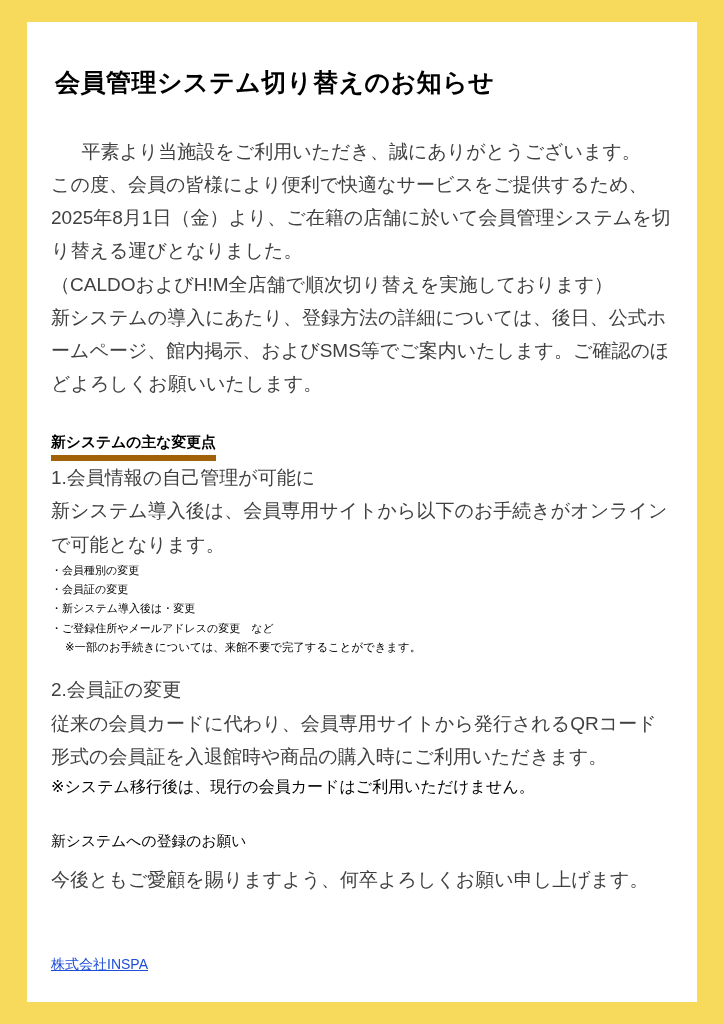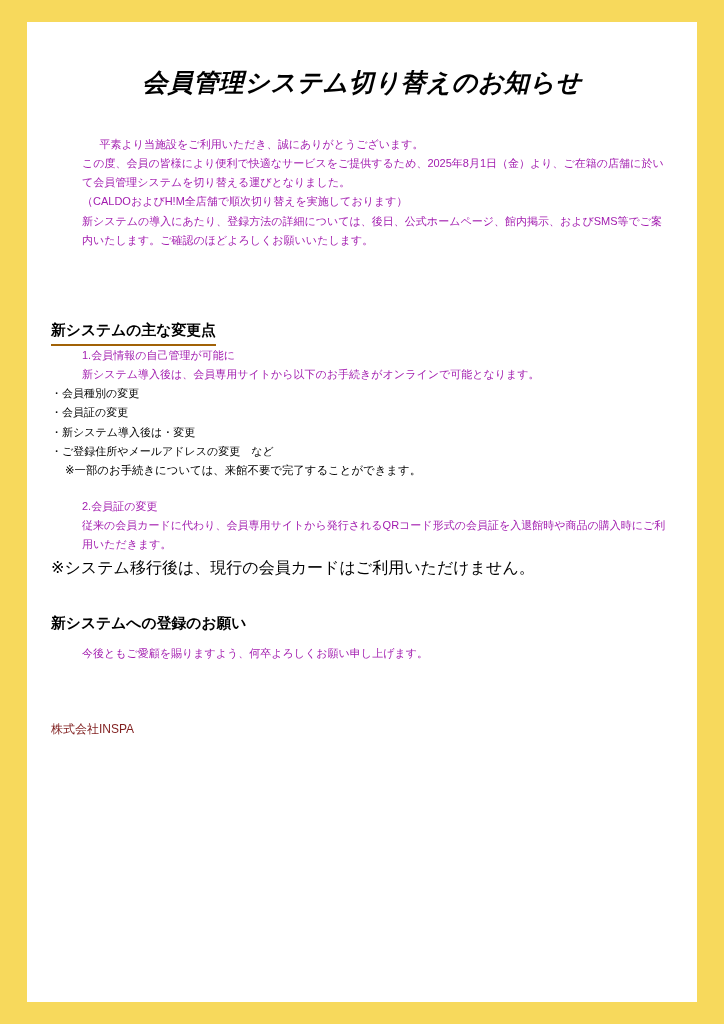--- a/index.html
+++ b/index.html
@@ -19,23 +19,21 @@
     top: 22px;
     width: 670px;
     height: 980px;
     background: #ffffff;
     box-sizing: border-box;
   }
   .inner {
     padding: 44px 24px 0 24px;
   }
   .title-wrap {
-    text-align: center;
     margin-bottom: 34px;
-    font-style: italic;
   }
   .title {
     display: inline-block;
     position: relative;
     font-size: 25px;
     font-weight: bold;
     color: #000;
     letter-spacing: 0.5px;
     padding: 0 4px 2px 4px;
     line-height: 1.3;
@@ -47,24 +45,23 @@
     bottom: -3px;
     height: 8px;
     background: #f7d95c;
     z-index: -1;
   }
   .title-inner {
     position: relative;
     z-index: 2;
   }
   .body-text {
-    font-size: 11px;
+    font-size: 19px;
     line-height: 1.75;
-    color: #a21caf;
-    margin-left: 31px;
+    color: #404040;
   }
   .indent {
     text-indent: 1.6em;
   }
   .para {
     margin: 0 0 0 0;
   }
   .block-gap {
     height: 30px;
   }
@@ -72,50 +69,50 @@
     height: 16px;
   }
   .block-gap-xs {
     height: 9px;
   }
   .heading {
     font-size: 14.8px;
     font-weight: bold;
     color: #000;
     display: inline-block;
-    border-bottom: 2px solid #a16207;
+    border-bottom: 6px solid #a16207;
     padding-bottom: 1px;
     line-height: 1.6;
-    margin-top: 39px;
   }
   .heading-plain {
     font-size: 14.8px;
-    font-weight: bold;
+    font-weight: normal;
     color: #000;
     line-height: 1.6;
   }
   .bullet {
     font-size: 11px;
     line-height: 1.75;
   }
   .note {
     font-size: 11.4px;
     line-height: 1.7;
     color: #000;
     padding-left: 14px;
   }
   .note-nopad {
     font-size: 16px;
     line-height: 1.7;
     color: #000;
   }
   .sign {
-    font-size: 12px;
+    font-size: 14px;
     line-height: 1.75;
-    color: #7f1d1d;
+    color: #1d4ed8;
+    text-decoration: underline;
   }
   b { font-weight: normal; }
 </style>
 </head>
 <body>
 
 <div class="page">
   <div class="inner">
 
     <div class="title-wrap">

